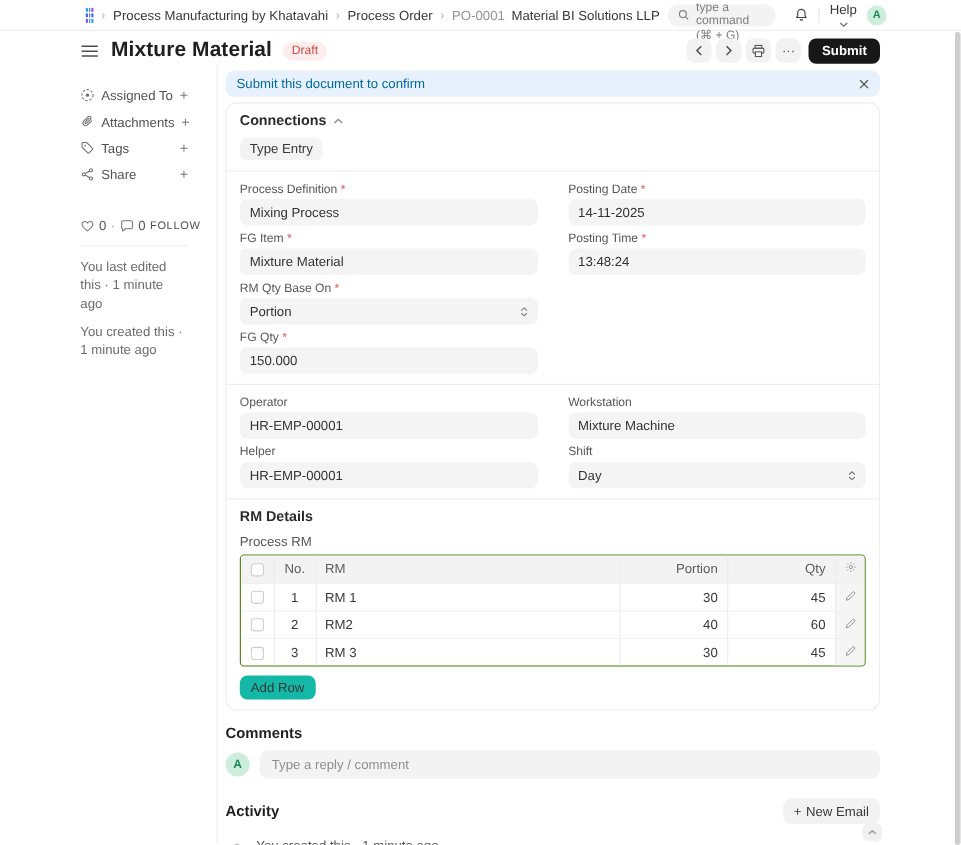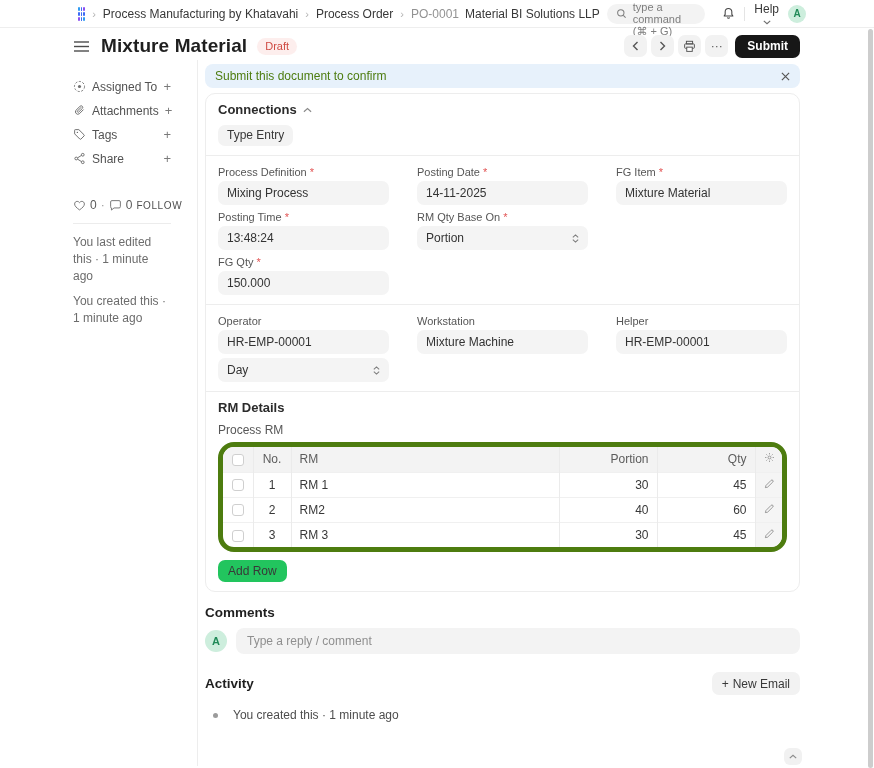--- a/index.html
+++ b/index.html
@@ -49,56 +49,56 @@
   .side-stats .cnt { font-size:12px; }
   .side-stats .dot { color:#9a9a9a; }
   .follow { margin-left:auto; font-size:10px; letter-spacing:.6px; color:#4f4f4f; cursor:pointer;text-align:center; }
   .side-divider { border-top:1px solid #ececec; margin:11px 0 10px; }
   .side-meta { font-size:12px; color:#6c6c6c; line-height:1.4; margin-bottom:9px; }
 
   .main { flex:1; border-left:1px solid #ededed; padding:4px 0 0 7px; min-width:0; position:relative; }
 
   
   .alert { height:24px; background:#e7f1fb; border-radius:8px; display:flex; align-items:center;
-    padding:0 10px; font-size:12px; color:#4d7c0f; margin-bottom:5px; }
+    padding:0 10px; font-size:12px; color:#0369a1; margin-bottom:5px; }
   .alert-close { margin-left:auto; display:flex; cursor:pointer; }
 
   
   .card { border:1px solid #ededed; border-radius:10px; background:#fff; }
   .section { padding:8px 12px 9px; border-bottom:1px solid #ededed; }
   .section:last-child { border-bottom:none; }
   .section-title { font-size:13px; font-weight:bold; color:#2b2b2b; display:flex; align-items:center; gap:6px; }
   .chip { display:inline-block; margin-top:8px; background:#f3f3f3; border-radius:7px;
     padding:3px 9px 4px; font-size:12px; color:#383838; cursor:pointer; }
 
-  .form-grid { display:grid; grid-template-columns:1fr 1fr 1fr; column-gap:28px; row-gap:4px; }
+  .form-grid { display:grid; grid-template-columns:1fr 1fr; column-gap:28px; row-gap:4px; }
   .field label { display:block; font-size:11px; color:#565656; margin:2px 0 3px; }
   .req { color:#e25353; }
   .control { height:24px; width:100%; background:#f4f4f4; border:none; border-radius:7px;
     padding:0 9px; font-size:12px; color:#333; font-weight:500; font-family:inherit;
     display:flex; align-items:center; }
   input.control { outline:none; }
   .select .chevrons { margin-left:auto; display:flex; flex-direction:column; gap:1px; }
   .select { cursor:pointer; }
 
   
   .tbl-label { font-size:12px; color:#565656; margin:8px 0 5px; }
-  .grid-wrap { border:5px solid #4d7c0f; border-radius:16px; overflow:hidden; }
+  .grid-wrap { border:1px solid #4d7c0f; border-radius:4px; overflow:hidden; }
   table { width:100%; border-collapse:collapse; font-size:12px; table-layout:fixed; }
   th { background:#f3f3f3; font-weight:400; color:#5c5c5c; height:25px; padding:0 8px; text-align:left; }
   td { height:25px; padding:0 8px; color:#383838; border-top:1px solid #f0f0f0; }
   th+th, td+td { border-left:1px solid #ebebeb; }
   .col-cb { width:30px; text-align:center; }
   .col-no { width:38px; text-align:center; }
   .col-num { width:98px; text-align:right; }
   .col-edit { width:27px; text-align:center; background:#f5f5f5; cursor:pointer; }
   th.col-edit { background:#f3f3f3; }
   .cb { appearance:none; -webkit-appearance:none; width:12px; height:12px; border:1px solid #cfcfcf;
     border-radius:3px; background:#fff; cursor:pointer; vertical-align:middle; margin:0; }
-  .add-row { margin-top:8px; height:22px; background:#22c55e; border:none; border-radius:7px;
+  .add-row { margin-top:8px; height:22px; background:#14b8a6; border:none; border-radius:7px;
     padding:0 10px; font-size:12px; color:#383838; cursor:pointer; font-family:inherit; }
 
   
   .block-title { font-size:13.5px; font-weight:bold; color:#1f1f1f; }
   .comments { margin-top:13px; }
   .comment-row { display:flex; align-items:center; gap:9px; margin-top:8px; }
   .avatar-lg { width:22px; height:22px; border-radius:50%; background:#cdeedd; color:#1f8a57;
     font-size:11px; font-weight:bold; display:flex; align-items:center; justify-content:center; flex-shrink:0; }
   .comment-input { flex:1; height:26px; background:#f3f3f3; border:none; border-radius:8px;
     padding:0 11px; font-size:12px; color:#333; font-family:inherit; outline:none; }
@@ -349,20 +349,21 @@
           </div>
           <div class="field">
             <label><span>Workstation</span></label>
             <input class="control" value="Mixture Machine" style="">
           </div>
           <div class="field">
             <label><span>Helper</span></label>
             <input class="control" value="HR-EMP-00001" style="">
           </div>
           <div class="field">
+            <label><span>Shift</span></label>
             <div class="control select">
               <span>Day</span>
               <span class="chevrons">
                 <svg width="7" height="4" viewBox="0 0 10 6">
                     <path d="M1 5l4-3.6L9 5" stroke="#7c7c7c" fill="none" stroke-width="1.6"></path>
                   </svg>
                 <svg width="7" height="4" viewBox="0 0 10 6">
                     <path d="M1 1l4 3.6L9 1" stroke="#7c7c7c" fill="none" stroke-width="1.6"></path>
                   </svg>
               </span>

